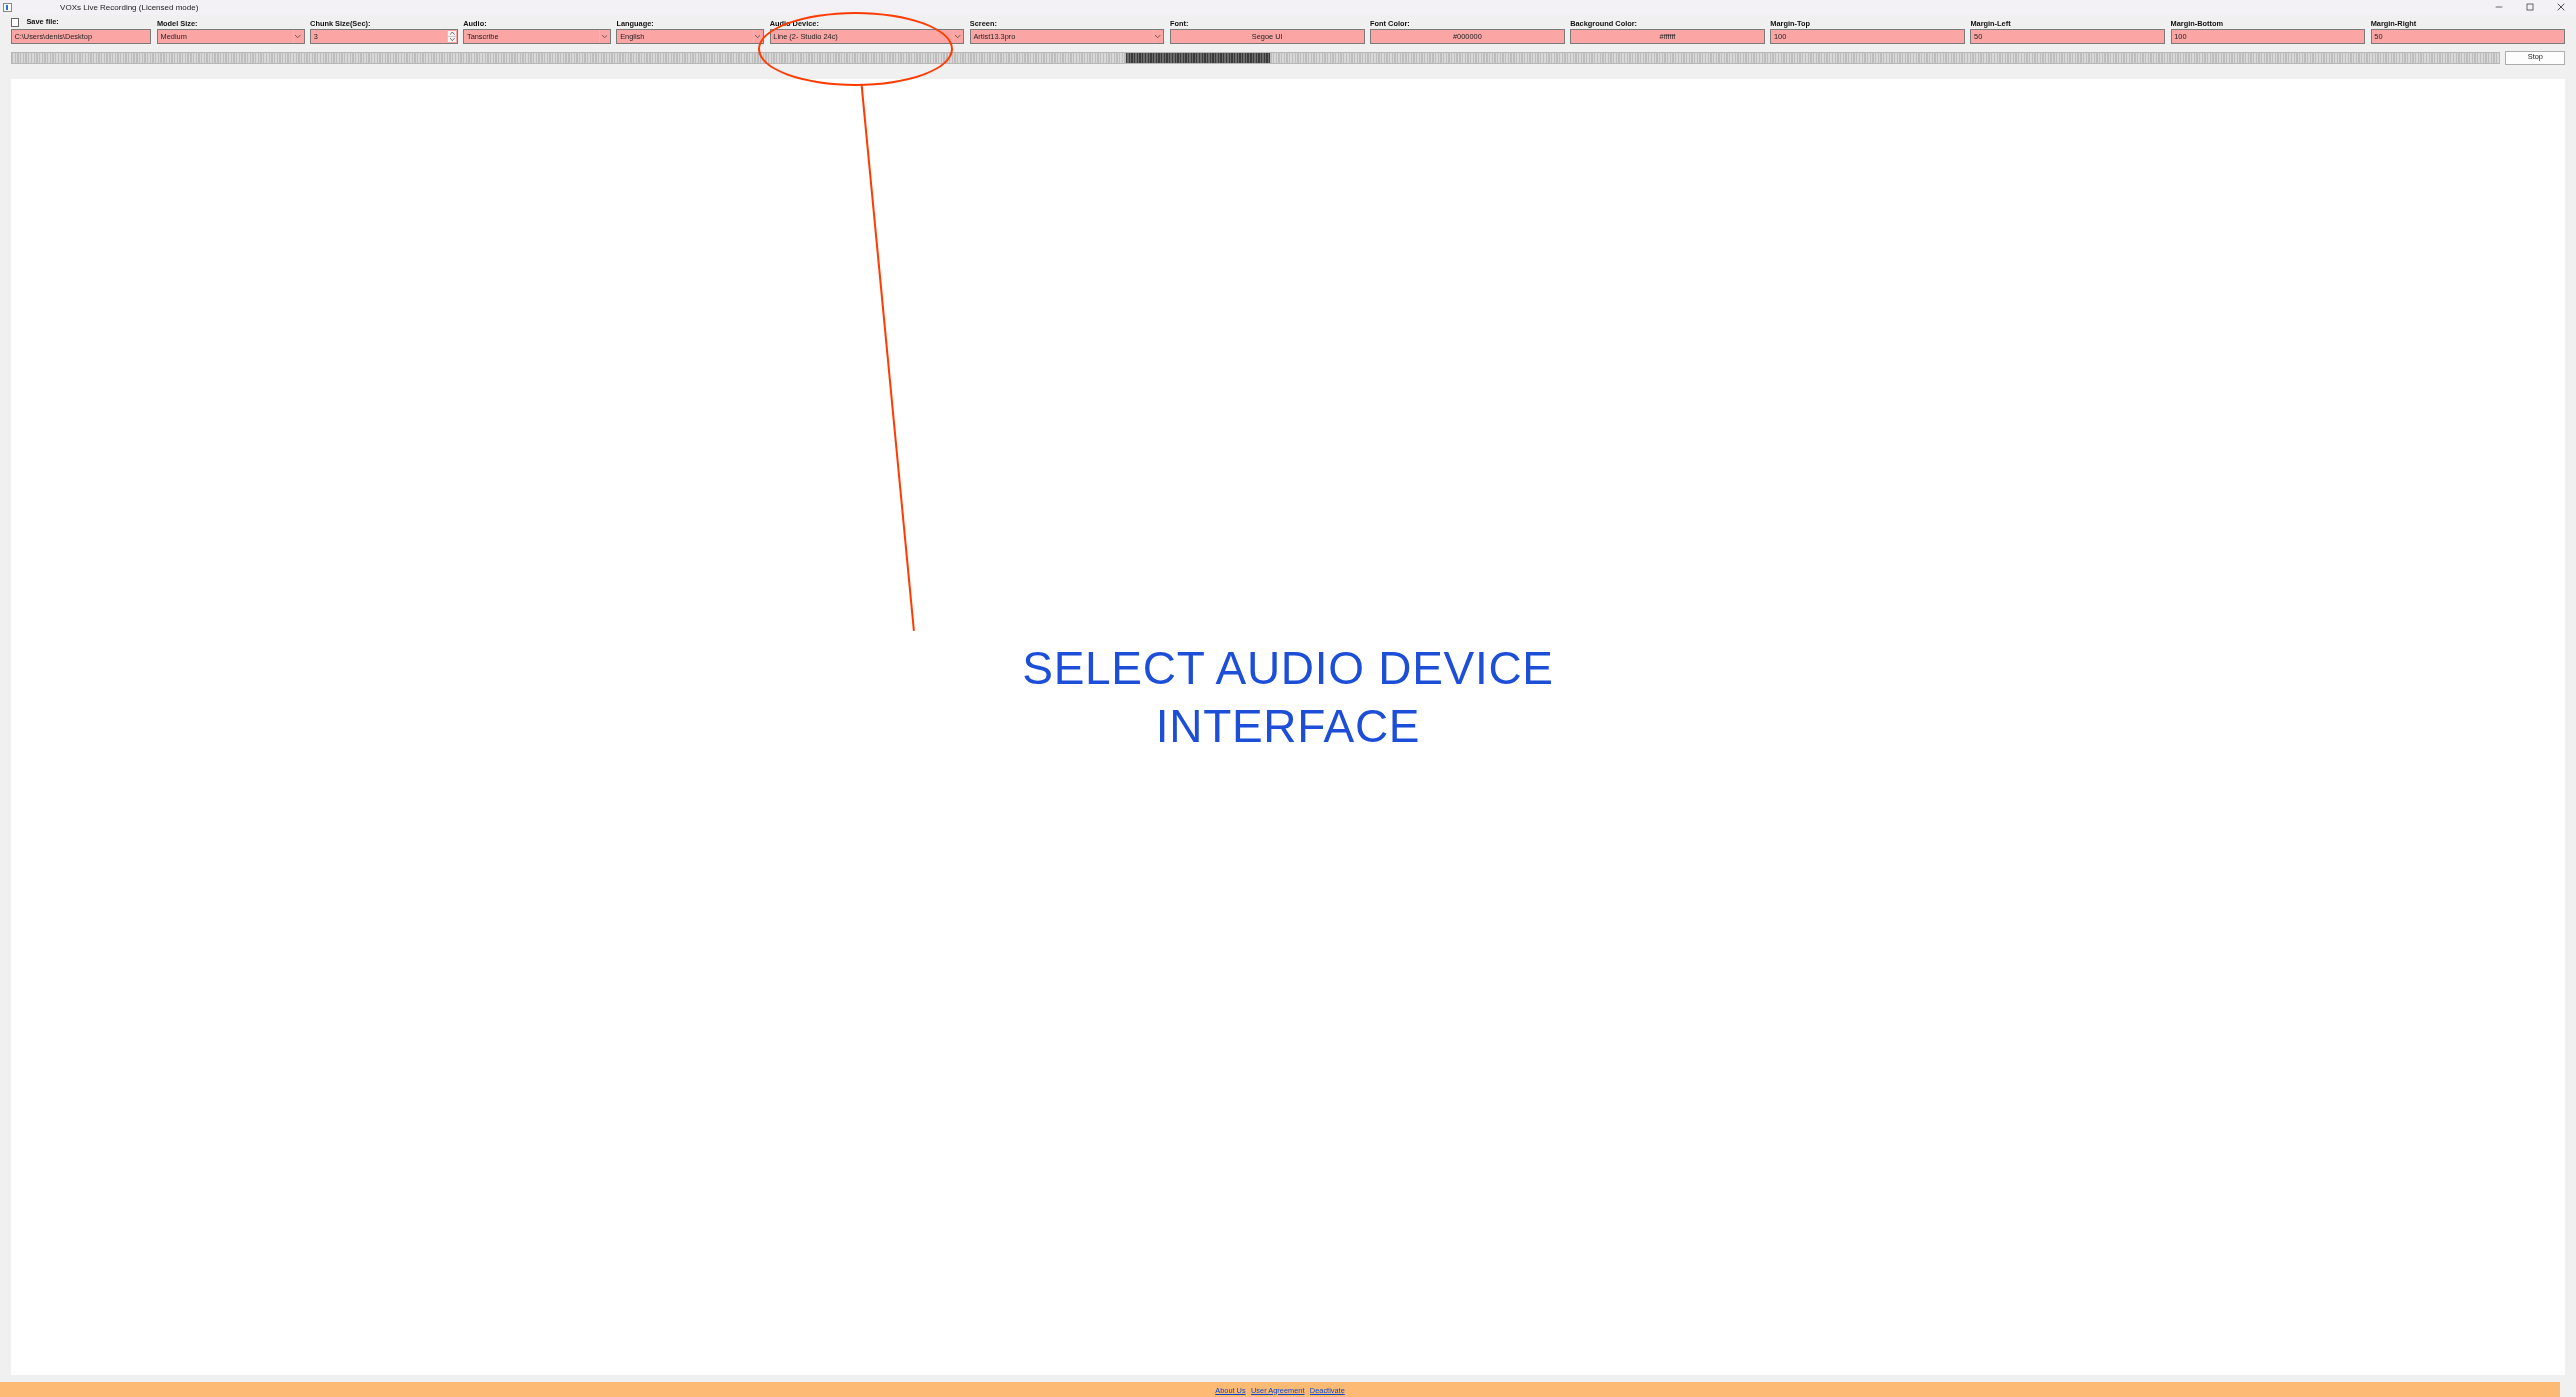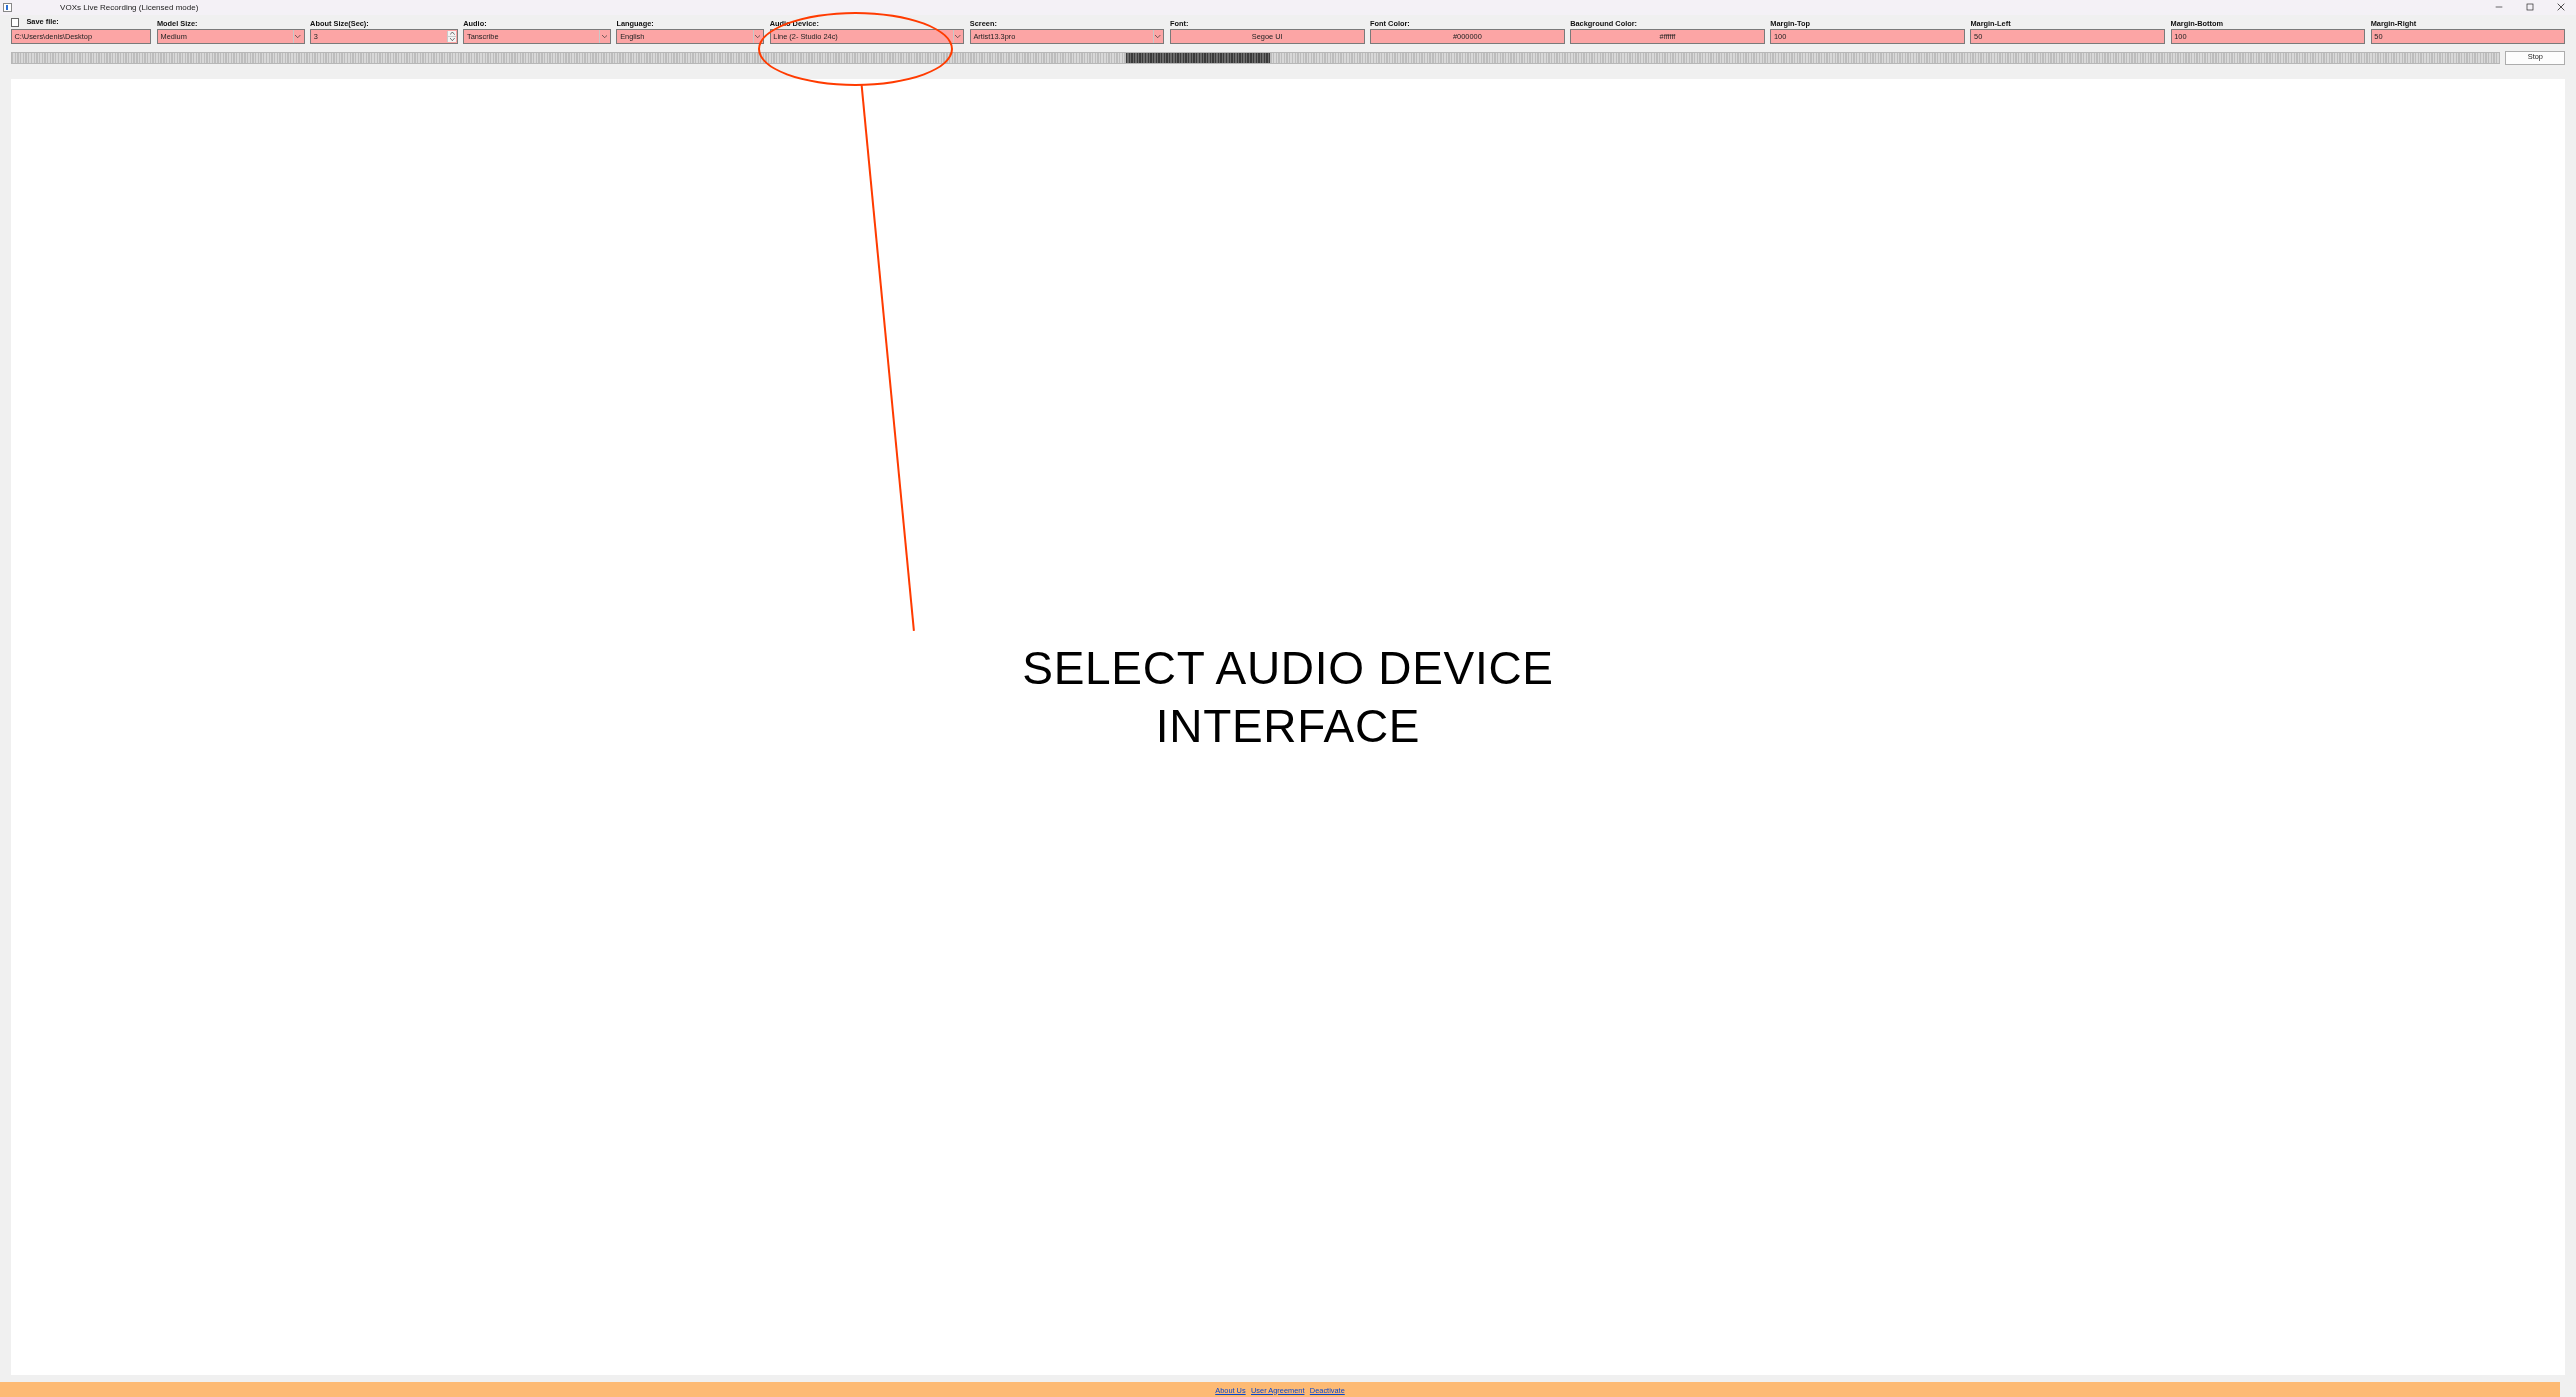--- a/index.html
+++ b/index.html
@@ -122,21 +122,21 @@
       left:758px; top:12px;
       pointer-events:none;
     }
     .annotation-line{
       position:absolute; pointer-events:none;
     }
     .annotation-text{
       position:absolute;
       font-family: Impact, "Arial Black", sans-serif;
       font-weight:400;
-      color:#000000;
+      color:#1d4ed8;
       text-align:center;
       letter-spacing:0.7px;
       line-height:1.25;
       text-transform:uppercase;
     }
     .footer{
       position:absolute; left:0; right:16px; bottom:0; height:16px;
       background:#fdba74;
       display:flex; align-items:center; justify-content:center;
       gap:5.4px;
@@ -188,21 +188,21 @@
       <span>Medium</span>
       <span class="caret">
           <svg width="5.4" height="3.4" viewBox="0 0 8 5">
             <polyline points="0,0 4,4 8,0" fill="none" stroke="#333" stroke-width="1"></polyline>
           </svg>
         </span>
     </div>
   </div>
 
   <div class="field" style="width:148px">
-    <span class="field-label">About Size(Sec):</span>
+    <span class="field-label">Chunk Size(Sec):</span>
     <div class="ctrl spin">
       <span>3</span>
       <span class="spin-btns">
         <span class="sp">
             <svg width="4.7" height="2.7" viewBox="0 0 7 4">
               <polyline points="0,4 3.5,0 7,4" fill="none" stroke="#333"></polyline>
             </svg>
           </span>
         <span class="sp">
             <svg width="4.7" height="2.7" viewBox="0 0 7 4">

